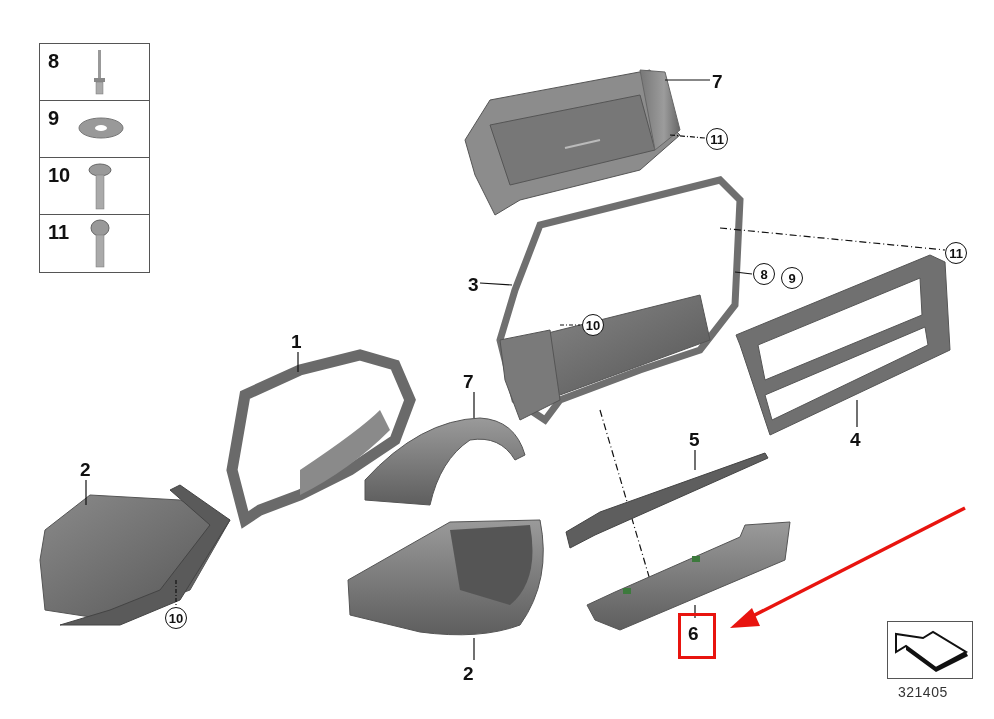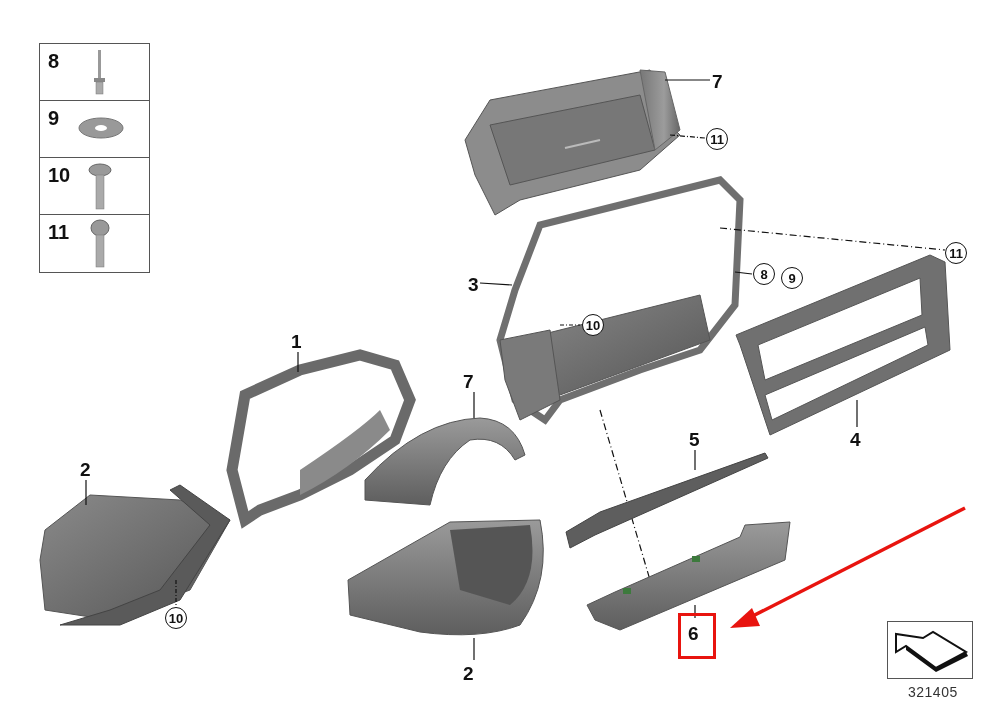--- a/index.html
+++ b/index.html
@@ -5,21 +5,21 @@
   html, body { margin:0; padding:0; background:#ffffff; }
   body { width:994px; height:719px; position:relative; overflow:hidden; font-family:"Liberation Sans", sans-serif; }
   .canvas { position:absolute; left:0; top:0; width:994px; height:719px; }
   .label { position:absolute; font-weight:bold; font-size:19px; color:#111; line-height:1; font-family:"Liberation Sans", sans-serif; }
   .circ { position:absolute; width:22px; height:22px; border:1.6px solid #111; border-radius:50%; font-weight:bold; font-size:13px; color:#111; display:flex; align-items:center; justify-content:center; background:#fff; box-sizing:border-box; font-family:"Liberation Sans", sans-serif; }
   .legend { position:absolute; left:39px; top:43px; width:111px; height:230px; border:1px solid #555; box-sizing:border-box; }
   .legend .cell { position:absolute; left:0; width:109px; border-bottom:1px solid #555; box-sizing:border-box; }
   .legend .num { position:absolute; left:8px; top:6px; font-weight:bold; font-size:20px; color:#111; }
   .highlight { position:absolute; left:678px; top:613px; width:38px; height:46px; border:3px solid #e8140f; box-sizing:border-box; }
   .orient { position:absolute; left:887px; top:621px; width:86px; height:58px; border:1px solid #555; box-sizing:border-box; }
-  .refnum { position:absolute; left:898px; top:684px; font-size:14px; color:#333; letter-spacing:0.5px;margin-left:10px; }
+  .refnum { position:absolute; left:898px; top:684px; font-size:14px; color:#333; letter-spacing:0.5px; }
 </style>
 </head>
 <body>
 
 <div class="canvas">
 
   <svg width="994" height="719" style="position:absolute;left:0;top:0">
     <defs>
       <linearGradient id="g1" x1="0" y1="0" x2="1" y2="1">
         <stop offset="0" stop-color="#8a8a8a"></stop>

